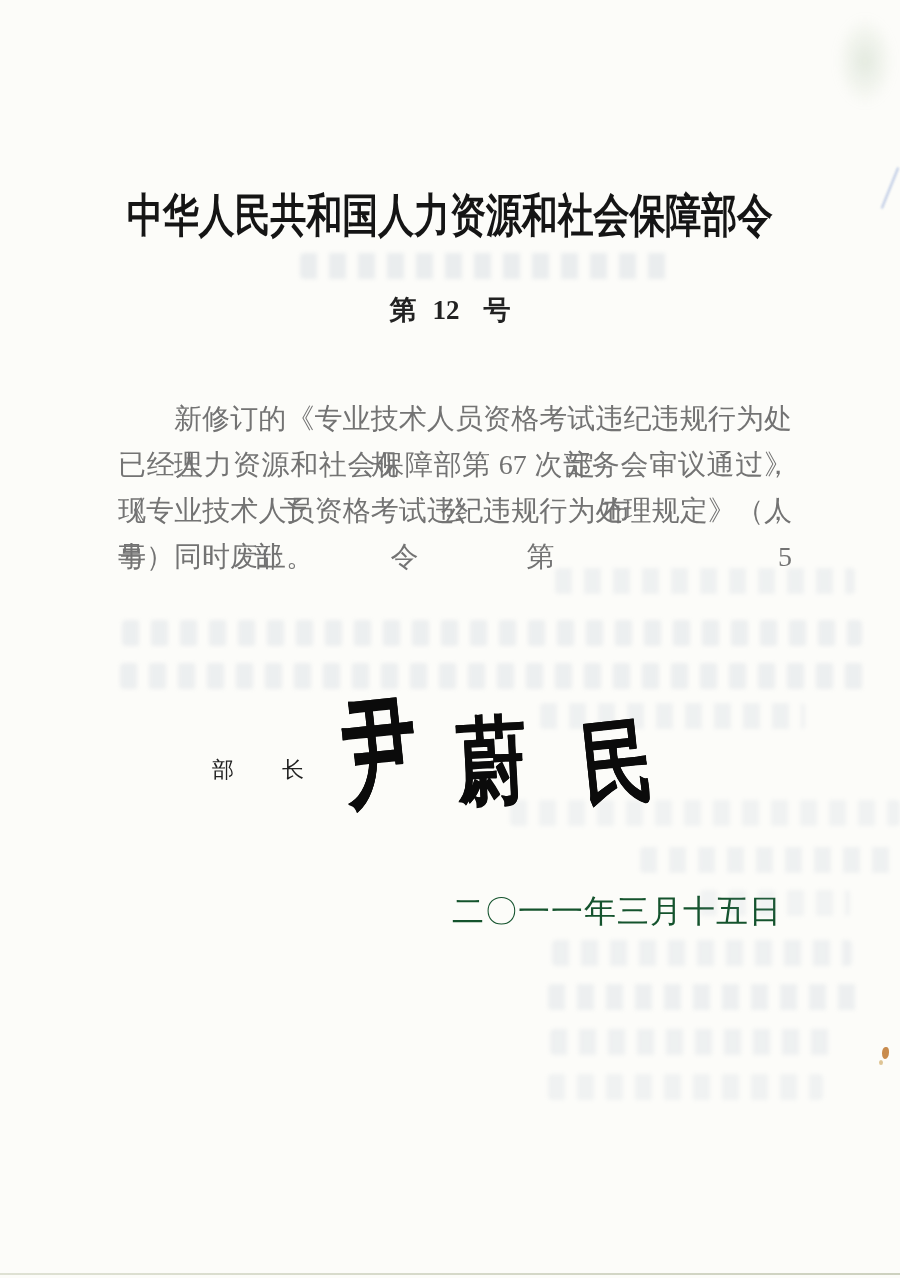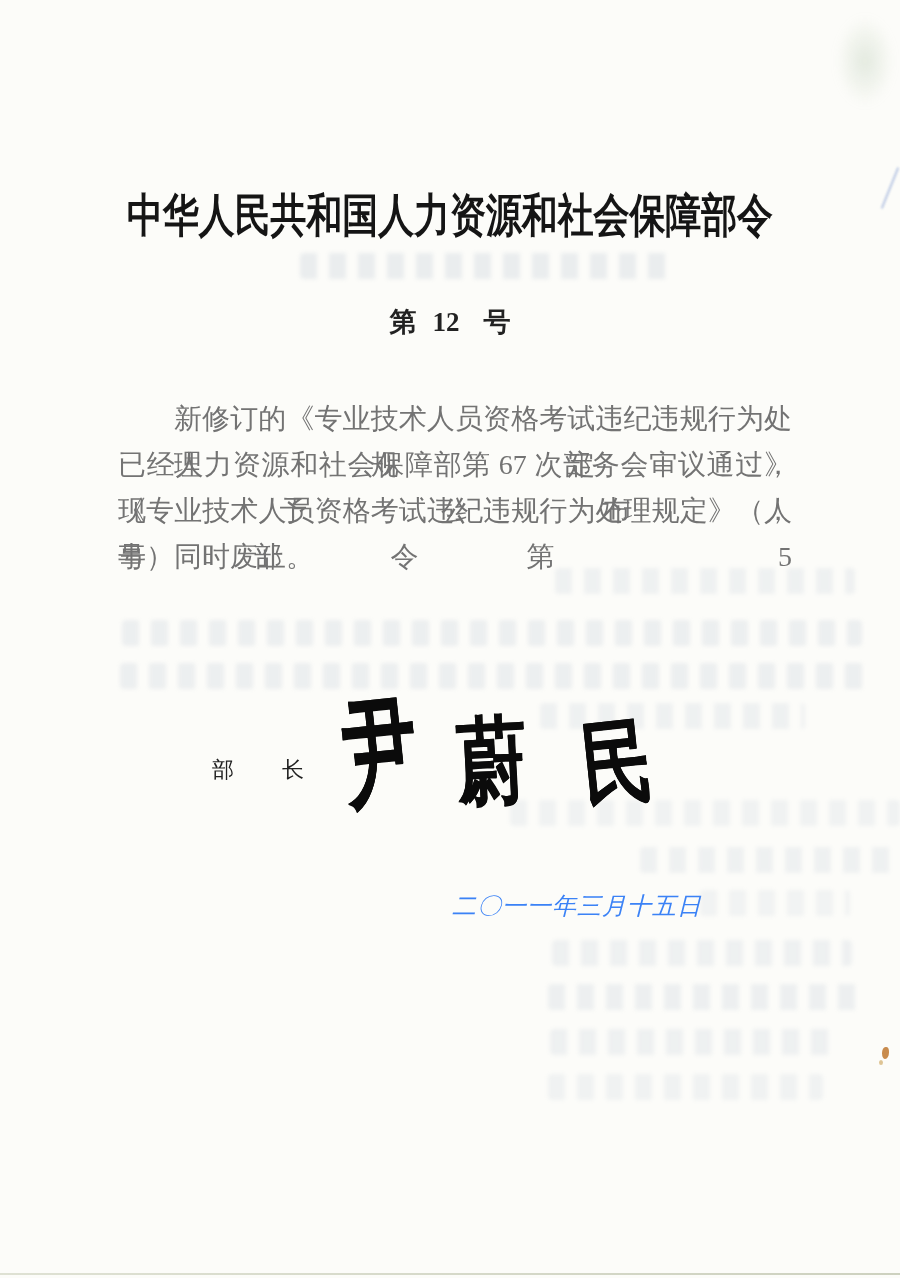--- a/index.html
+++ b/index.html
@@ -17,21 +17,21 @@
   .title-wrap { position:absolute; top:188px; left:0; width:100%; text-align:center; }
   .title {
     display:inline-block; margin:0;
     font-size:46px; font-weight:900; line-height:1.2;
     white-space:nowrap; letter-spacing:0;
     transform:scaleX(0.78); transform-origin:center;
     color:#151515;
   }
 
   
-  .order { position:absolute; top:304px; left:0; width:100%; text-align:center;
+  .order { position:absolute; top:292px; left:0; width:100%; text-align:center;
            font-size:27px; font-weight:600; color:#222; }
   .order .ord-prefix { margin-right:16px; }
   .order .ord-num    { margin-right:24px; font-family:"Liberation Serif", serif; }
 
   
   .body {
     position:absolute; left:118px; top:396px; width:674px;
     font-size:28px; line-height:46px; color:#737373;
   }
   .body .line { text-align:justify; text-align-last:justify; height:46px; overflow:visible; }
@@ -44,22 +44,22 @@
   .signature { position:absolute; top:682px; left:336px; width:340px; height:165px;
                font-weight:900; color:#0b0b0b; z-index:3;
                font-family:"Liberation Serif", serif; }
   .signature .sg { position:absolute; display:inline-block;
                    text-shadow:0.6px 0 0 currentColor, 0 0.6px 0 currentColor; }
   .signature .sg1 { left:0;   top:-4px;  font-size:118px; transform:rotate(-6deg) scaleX(0.62); transform-origin:top left; }
   .signature .sg2 { left:118px; top:18px; font-size:94px;  transform:rotate(-3deg) scaleX(0.74); transform-origin:top left; }
   .signature .sg3 { left:240px; top:22px; font-size:94px;  transform:rotate(-6deg) scaleX(0.74); transform-origin:top left; }
 
   
-  .date { position:absolute; top:890px; left:452px; font-size:24px;
-          letter-spacing:1px; color:#3b82f6;font-style:italic; }
+  .date { position:absolute; top:890px; left:452px; font-size:32px;
+          letter-spacing:1px; color:#14532d; }
 
   
   .ghost {
     position:absolute; height:26px; z-index:1; border-radius:4px;
     background:repeating-linear-gradient(90deg,
       rgba(143,160,184,0.55) 0px, rgba(143,160,184,0.55) 17px,
       rgba(143,160,184,0) 17px, rgba(143,160,184,0) 29px);
     filter:blur(2.2px);
   }
   .g1  { left:300px; top:253px;  width:370px; opacity:0.30; }

